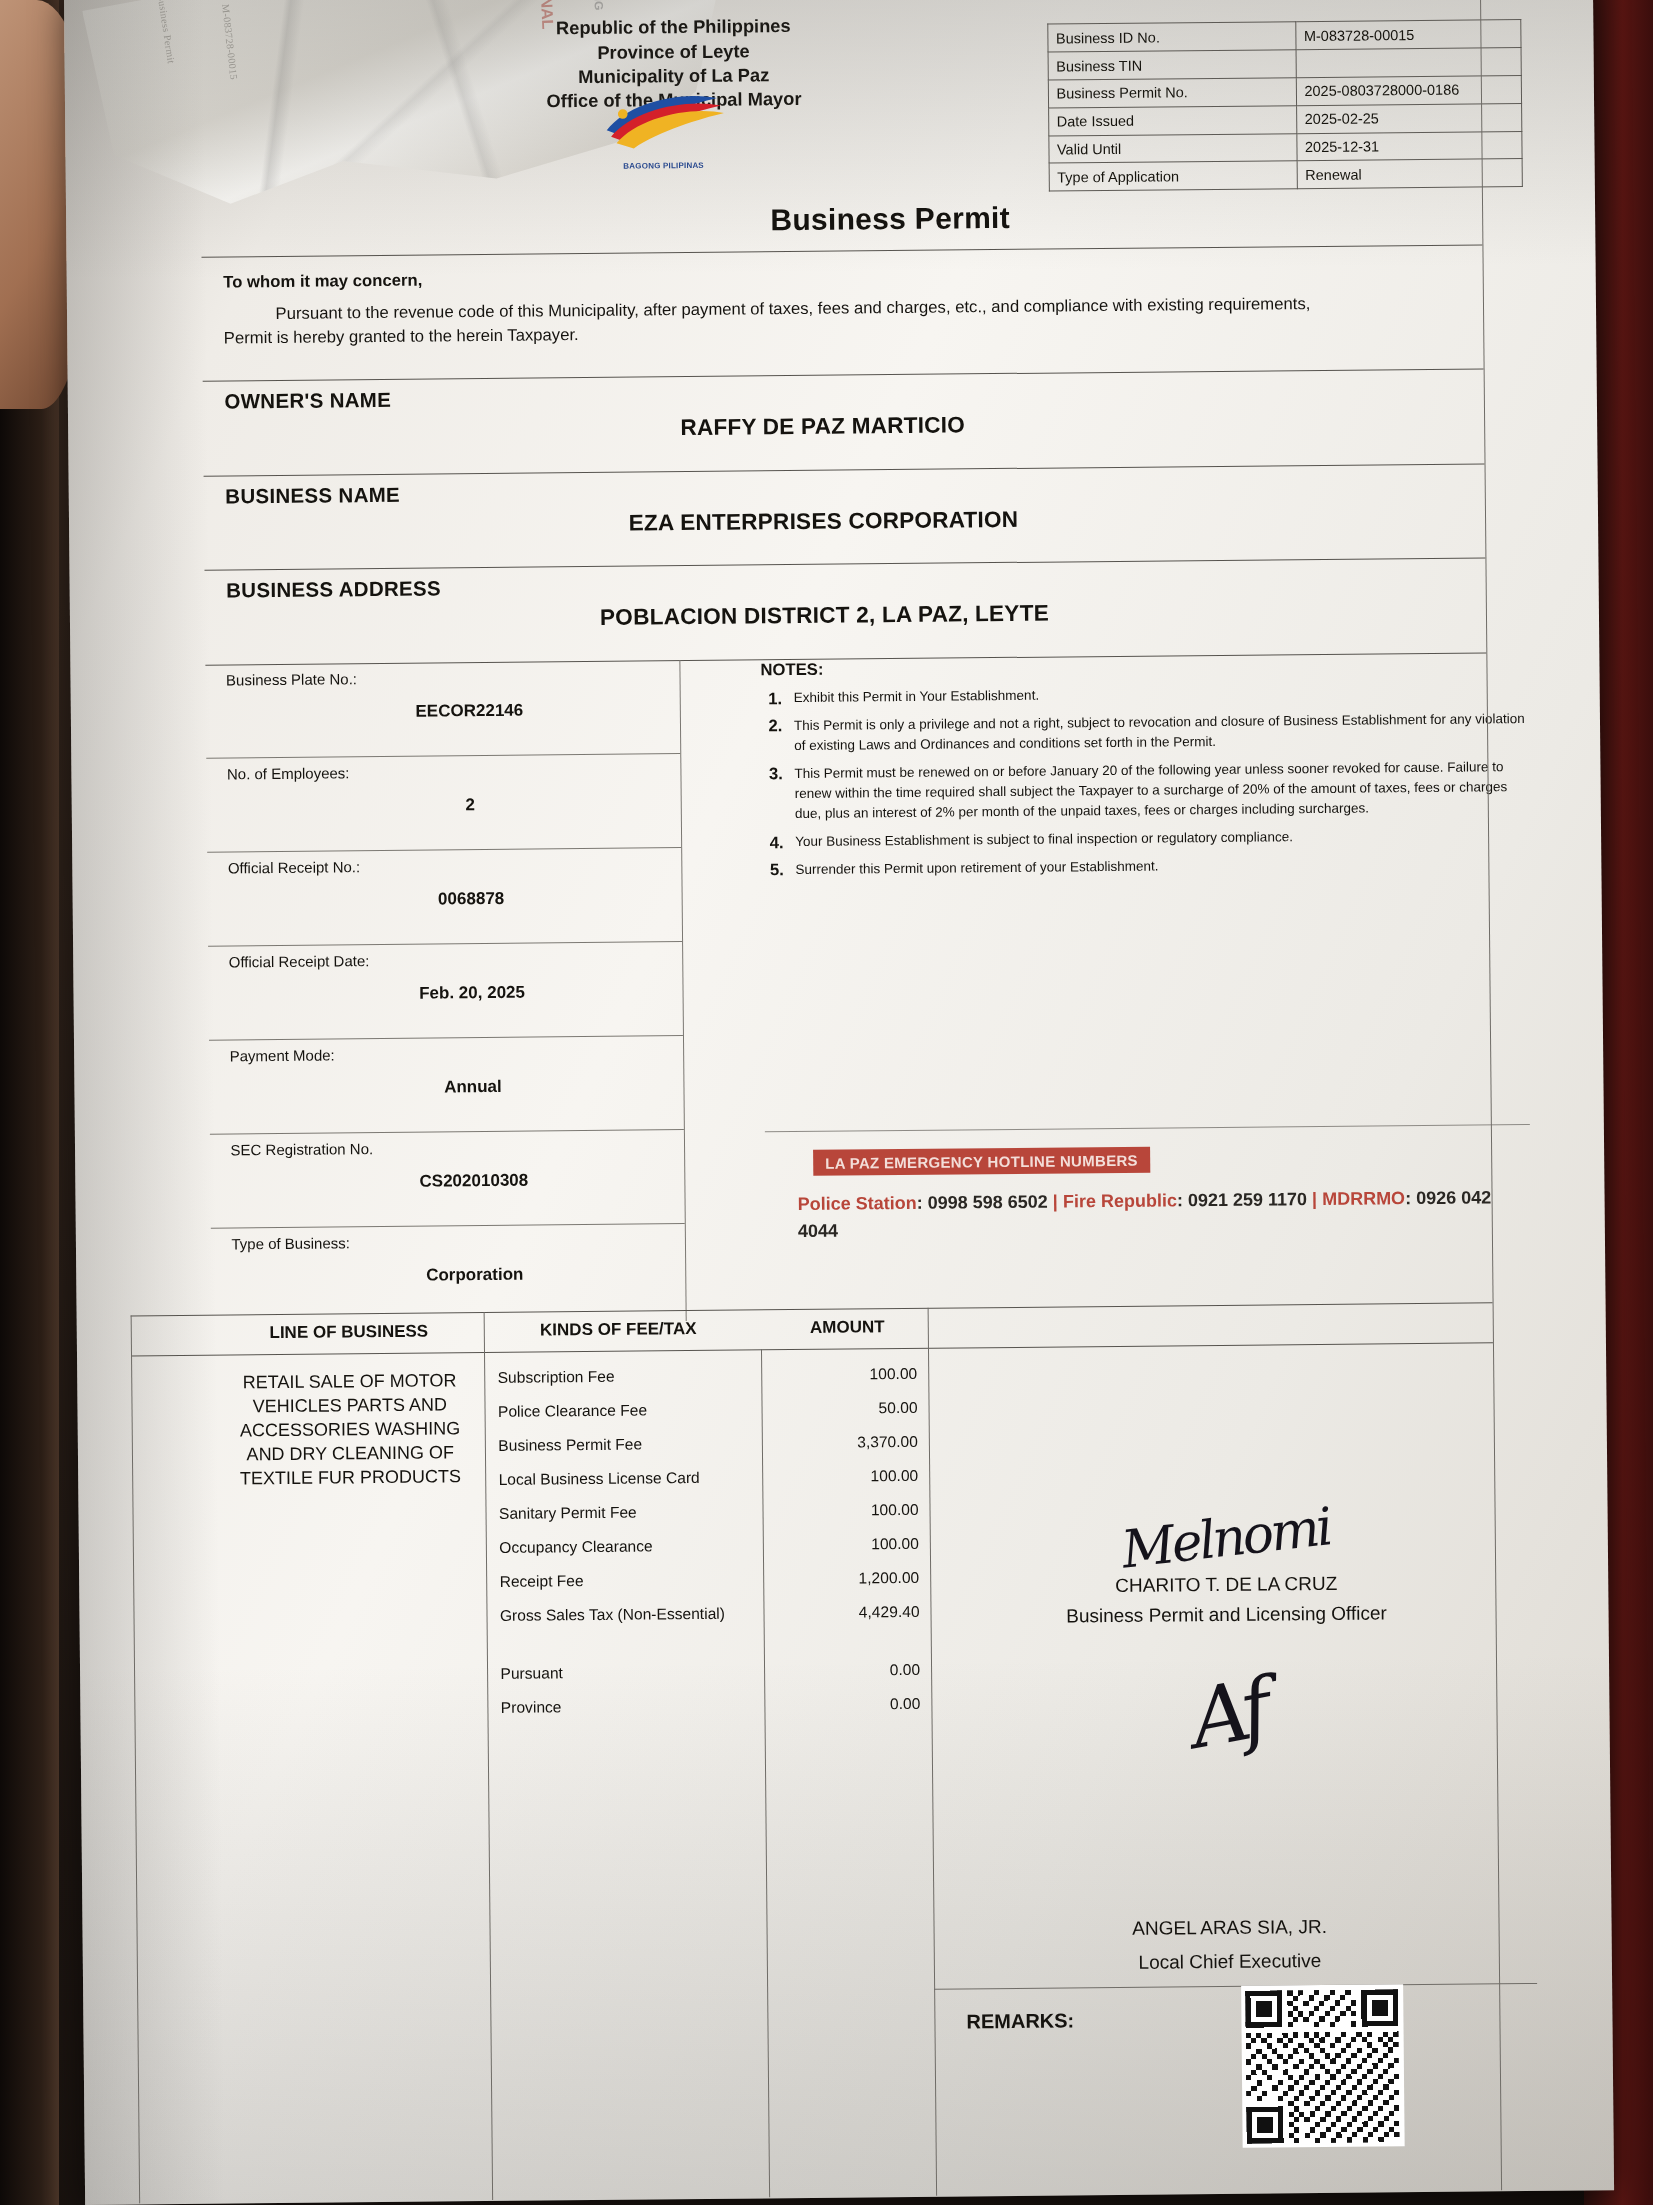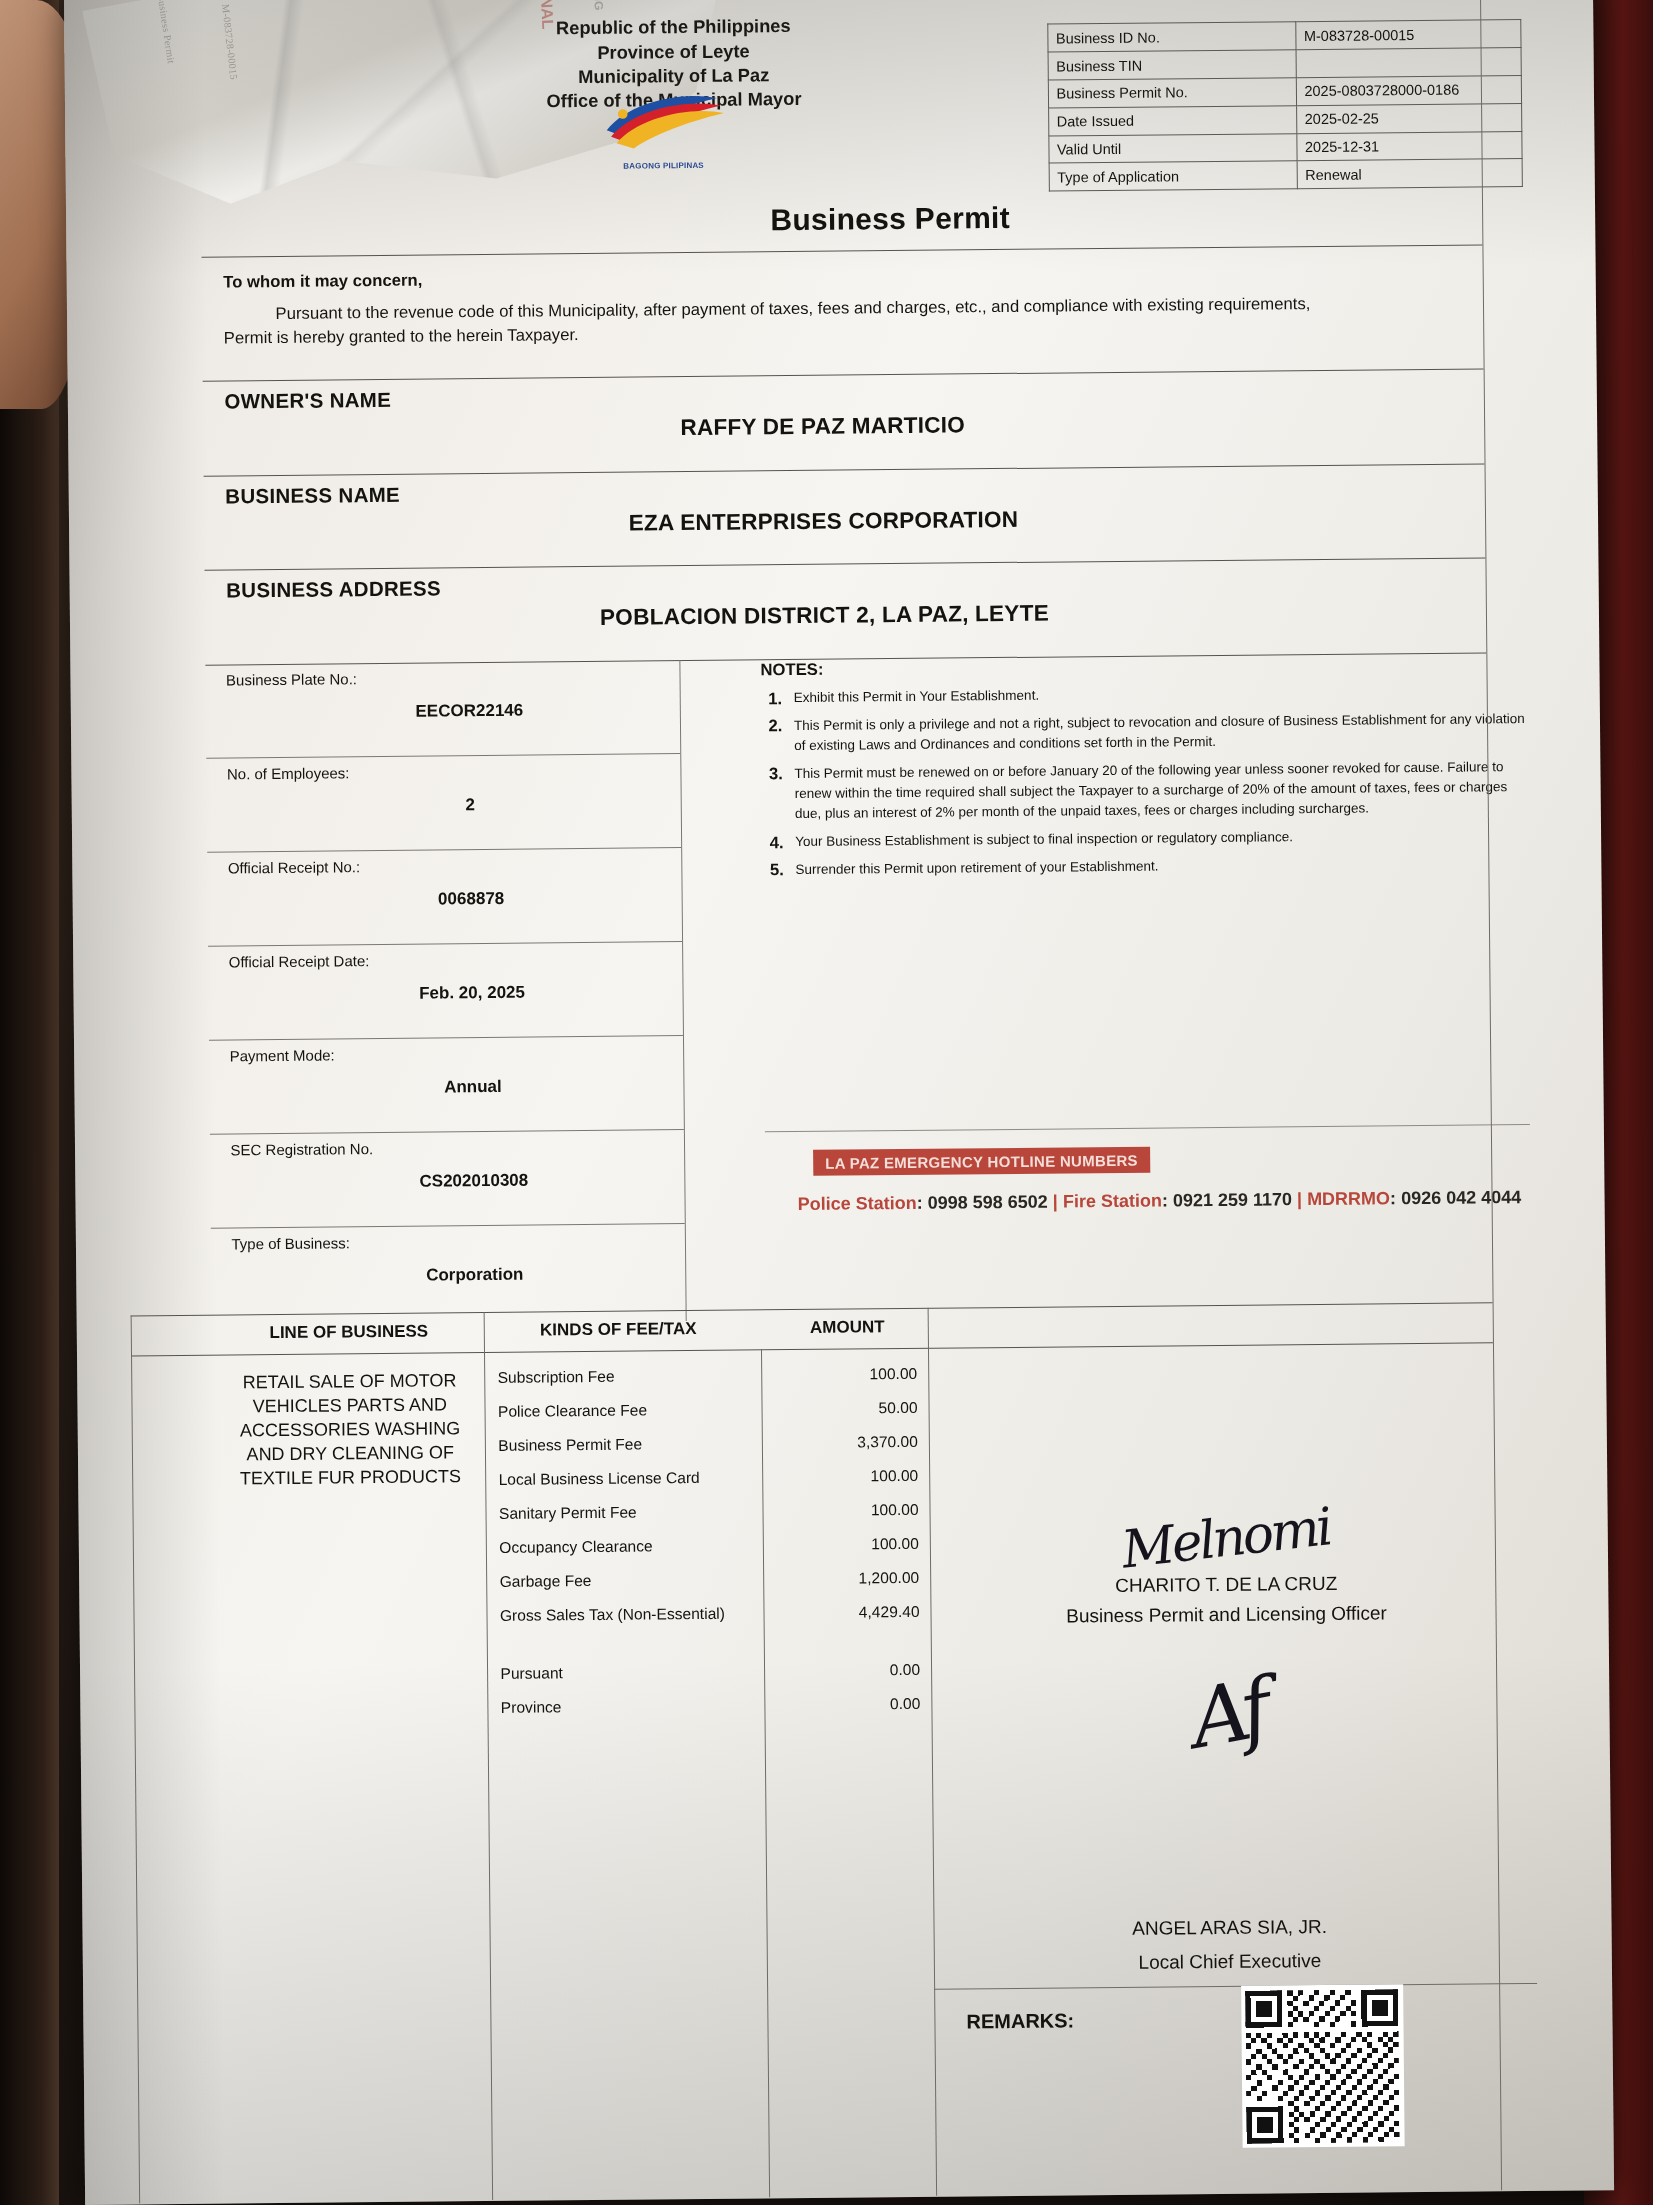--- a/index.html
+++ b/index.html
@@ -367,21 +367,21 @@
         <span>Surrender this Permit upon retirement of your Establishment.</span>
       </div>
     </div>
 
     <div class="hot-sep"></div>
     <div class="hot-banner">LA PAZ EMERGENCY HOTLINE NUMBERS</div>
     <div class="hot-lines">
       <span class="r">Police Station</span><span>:</span>
       <span>0998 598 6502</span>
       <span class="r">|</span>
-      <span class="r">Fire Station</span><span>:</span>
+      <span class="r">Fire Republic</span><span>:</span>
       <span>0921 259 1170</span>
       <span class="r">|</span>
       <span class="r">MDRRMO</span><span>:</span>
       <span>0926 042 4044</span>
     </div>
 
     <div class="fee-top"></div>
     <div class="fee-hdr fee-h1">LINE OF BUSINESS</div>
     <div class="fee-hdr fee-h2">KINDS OF FEE/TAX</div>
     <div class="fee-hdr fee-h3">AMOUNT</div>
@@ -408,21 +408,21 @@
       </div>
       <div class="feerow">
         <span class="n">Sanitary Permit Fee</span>
         <span class="a">100.00</span>
       </div>
       <div class="feerow">
         <span class="n">Occupancy Clearance</span>
         <span class="a">100.00</span>
       </div>
       <div class="feerow">
-        <span class="n">Garbage Fee</span>
+        <span class="n">Receipt Fee</span>
         <span class="a">1,200.00</span>
       </div>
       <div class="feerow">
         <span class="n">Gross Sales Tax (Non-Essential)</span>
         <span class="a">4,429.40</span>
       </div>
       <div class="feegap"></div>
       <div class="feerow">
         <span class="n">Pursuant</span>
         <span class="a">0.00</span>

